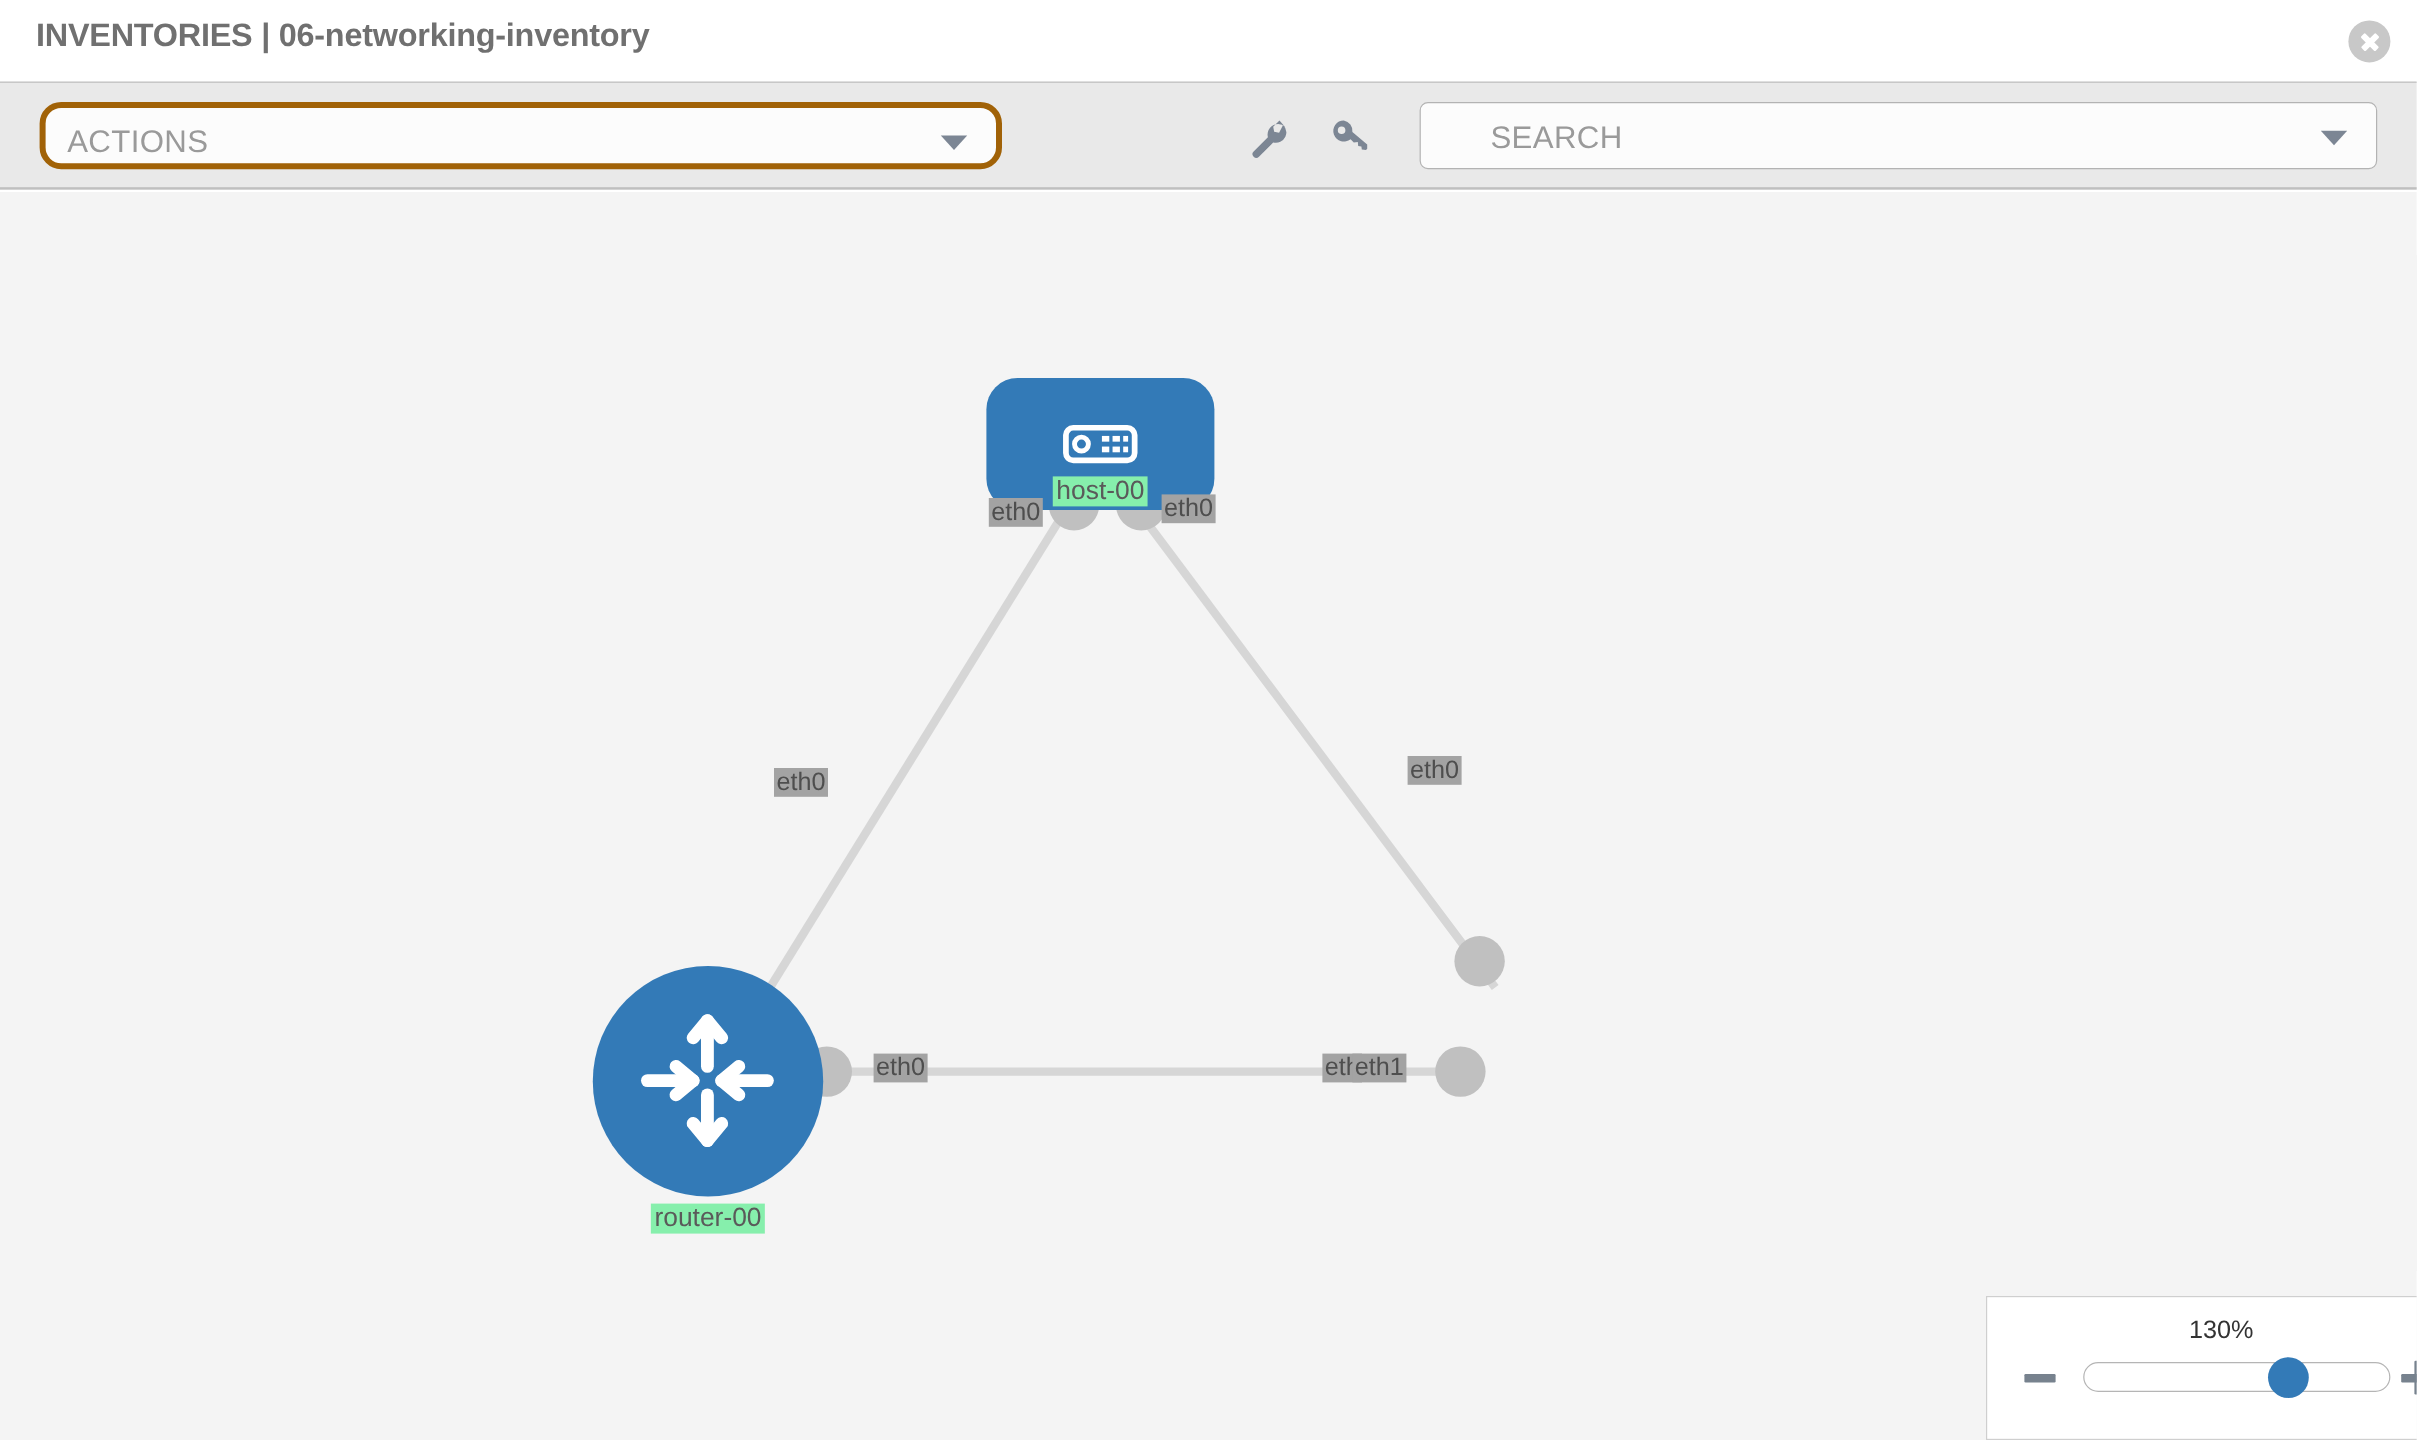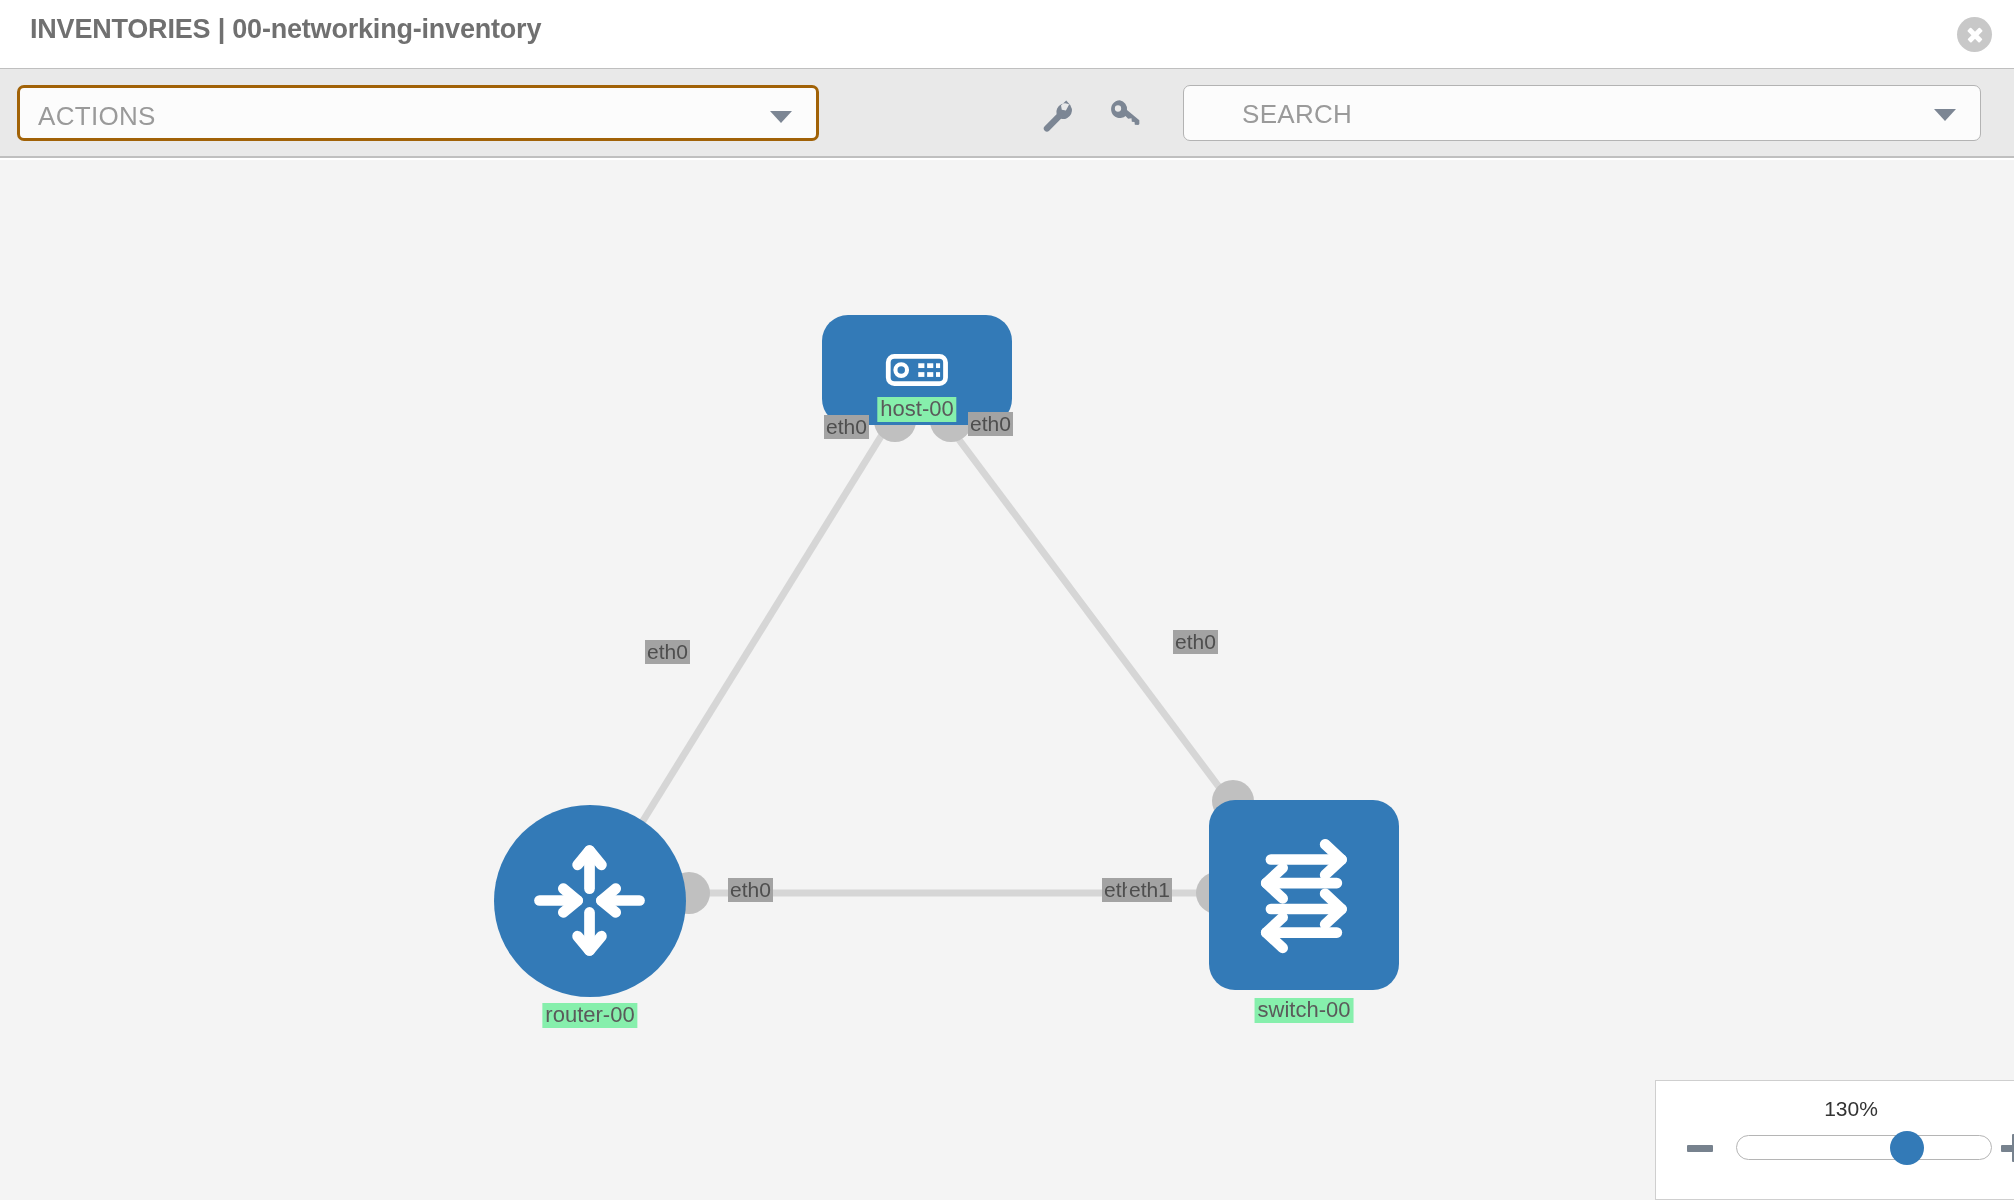--- a/index.html
+++ b/index.html
@@ -36,22 +36,22 @@
   .close-btn::after  { transform: translate(-50%,-50%) rotate(-45deg); }
 
   
   .toolbar {
     position: absolute; left: 0; top: 68px; width: 2014px; height: 90px;
     background: #e9e9e9;
     border-top: 1px solid #bfbfbf;
     border-bottom: 2px solid #bfbfbf;
   }
   .actions-select {
-    position: absolute; left: 17px; top: 16px; width: 802px; height: 56px;
-    background: #fcfcfc; border: 3px solid #a16207; border-radius: 7px;
+    position: absolute; left: 33px; top: 16px; width: 802px; height: 56px;
+    background: #fcfcfc; border: 5px solid #a16207; border-radius: 18px;
     cursor: pointer;
   }
   .actions-select .lbl {
     position: absolute; left: 18px; top: 13px;
     font-size: 26px; color: #9a9a9a; letter-spacing: 0.3px;
   }
   .caret {
     position: absolute; width: 0; height: 0;
     border-left: 11px solid transparent; border-right: 11px solid transparent;
     border-top: 12px solid #7c8694;
@@ -162,21 +162,21 @@
     position: absolute; top: 50%; width: 34px; height: 34px; border-radius: 50%;
     background: #337ab7; transform: translate(-50%,-50%); cursor: pointer;
   }
 </style>
 </head>
 <body>
 
 <div id="app">
 
   <div class="header">
-    <div class="page-title">INVENTORIES | 00-networking-inventory</div>
+    <div class="page-title">INVENTORIES | 06-networking-inventory</div>
     <div class="close-btn" title="close"></div>
   </div>
 
   <div class="toolbar">
 
     <div class="actions-select">
       <span class="lbl">ACTIONS</span>
       <span class="caret"></span>
     </div>
 
@@ -246,39 +246,20 @@
               <polyline points="28,40 40,50 28,60"></polyline>
               <line x1="92" y1="50" x2="60" y2="50"></line>
               <polyline points="72,40 60,50 72,60"></polyline>
             </g>
           </svg>
         </span>
       </div>
       <span class="nlabel">router-00</span>
     </div>
 
-    <div class="node" id="node-switch">
-      <div class="shape">
-        <span class="glyph">
-          <svg viewBox="0 0 100 100" aria-hidden="true">
-            <g fill="none" stroke="#ffffff" stroke-width="9" stroke-linecap="round" stroke-linejoin="round">
-              <line x1="22" y1="20" x2="82" y2="20"></line>
-              <polyline points="68,7 82,20 68,33"></polyline>
-              <line x1="78" y1="40" x2="18" y2="40"></line>
-              <polyline points="32,27 18,40 32,53"></polyline>
-              <line x1="22" y1="62" x2="82" y2="62"></line>
-              <polyline points="68,49 82,62 68,75"></polyline>
-              <line x1="78" y1="82" x2="18" y2="82"></line>
-              <polyline points="32,69 18,82 32,95"></polyline>
-            </g>
-          </svg>
-        </span>
-      </div>
-      <span class="nlabel">switch-00</span>
-    </div>
 
     <span class="elabel" style="left:824px; top:255px;">eth0</span>
     <span class="elabel" style="left:968px; top:252px;">eth0</span>
     <span class="elabel" style="left:645px; top:480px;">eth0</span>
     <span class="elabel" style="left:1173px; top:470px;">eth0</span>
     <span class="elabel" style="left:728px; top:718px;">eth0</span>
     <span class="elabel" style="left:1102px; top:718px;">eth</span>
     <span class="elabel" style="left:1127px; top:718px;">eth1</span>
 
     <div class="zoom-panel" style="top:920px;margin-left:33px;">

